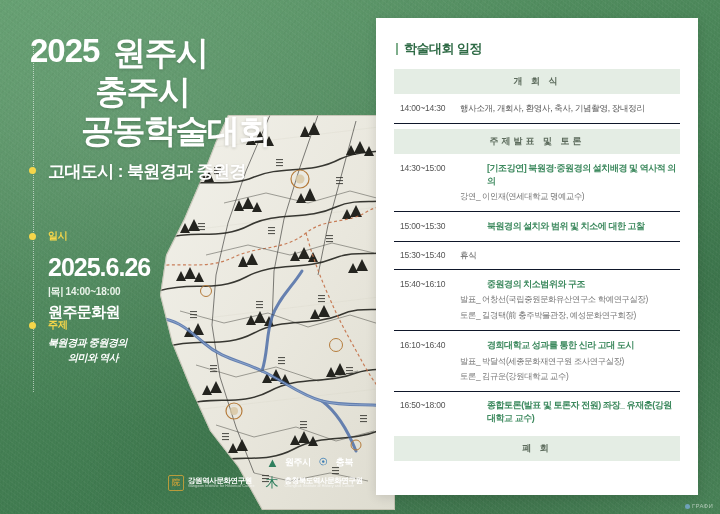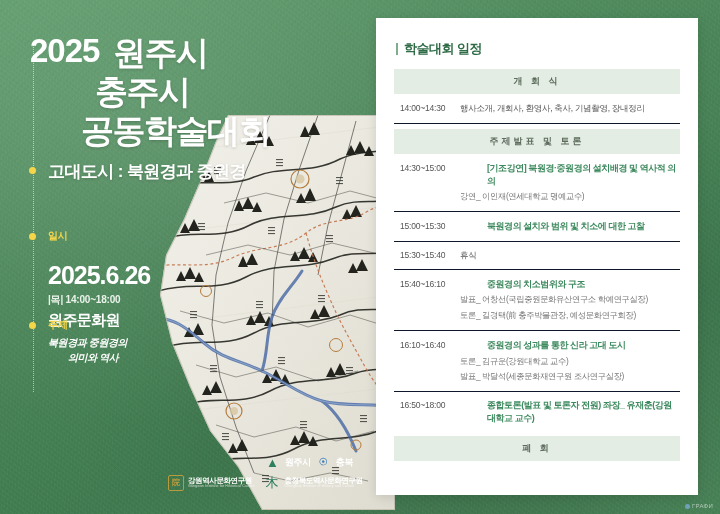--- a/index.html
+++ b/index.html
@@ -65,21 +65,21 @@
   }
 
   .subtitle {
     position:absolute; left:48px; top:160px;
     color:#ffffff; font-size:17px; font-weight:800; letter-spacing:-.6px;
     white-space:nowrap; text-shadow:0 1px 3px rgba(0,0,0,.18);
   }
 
   .info-block { position:absolute; left:48px; top:229px; }
   .info-label { color:#f5d64a; font-size:10px; font-weight:800; letter-spacing:-.2px; }
-  .info-date { color:#ffffff; font-size:25px; font-weight:800; letter-spacing:-1px; margin-top:20px; line-height:1; }
+  .info-date { color:#ffffff; font-size:25px; font-weight:800; letter-spacing:-1px; margin-top:12px; line-height:1; }
   .info-time { color:#eaf3ea; font-size:10px; font-weight:600; margin-top:5px; letter-spacing:-.2px; }
   .info-venue { color:#ffffff; font-size:15px; font-weight:800; margin-top:4px; letter-spacing:-.6px; }
 
   .topic-block { position:absolute; left:48px; top:318px; }
   .topic-label { color:#f5d64a; font-size:10px; font-weight:800; }
   .topic-line { color:#ffffff; font-size:10px; font-weight:800; letter-spacing:-.4px; line-height:1.45; margin-top:4px;font-style:italic; }
 
   
   .logos { position:absolute; left:168px; top:452px; width:190px; height:44px; }
   .logo-row { position:absolute; display:flex; align-items:center; gap:4px; }
@@ -411,23 +411,23 @@
       <div class="row-body">
         <div class="row-title">중원경의 치소범위와 구조</div>
         <div class="row-sub">발표_ 어창선(국립중원문화유산연구소 학예연구실장)</div>
         <div class="row-sub">토론_ 길경택(前 충주박물관장, 예성문화연구회장)</div>
       </div>
     </div>
 
     <div class="row">
       <div class="row-time">16:10~16:40</div>
       <div class="row-body">
-        <div class="row-title">중원경의 성과를 통한 신라 고대 도시</div>
+        <div class="row-title">경희대학교 성과를 통한 신라 고대 도시</div>
+        <div class="row-sub">발표_ 박달석(세종문화재연구원 조사연구실장)</div>
         <div class="row-sub">토론_ 김규운(강원대학교 교수)</div>
-        <div class="row-sub">발표_ 박달석(세종문화재연구원 조사연구실장)</div>
       </div>
     </div>
 
 
     <div class="row compact noborder">
       <div class="row-time">16:50~18:00</div>
       <div class="row-body">
         <div class="row-title">종합토론(발표 및 토론자 전원)  좌장_ 유재춘(강원대학교 교수)</div>
       </div>
     </div>

